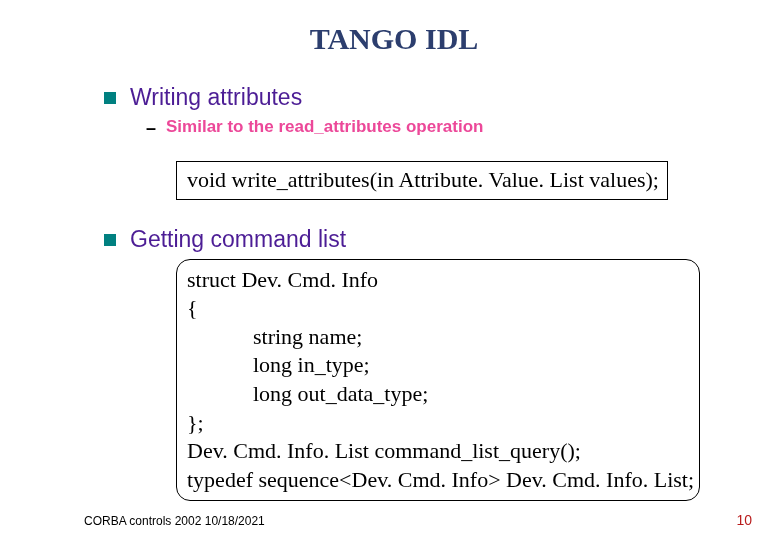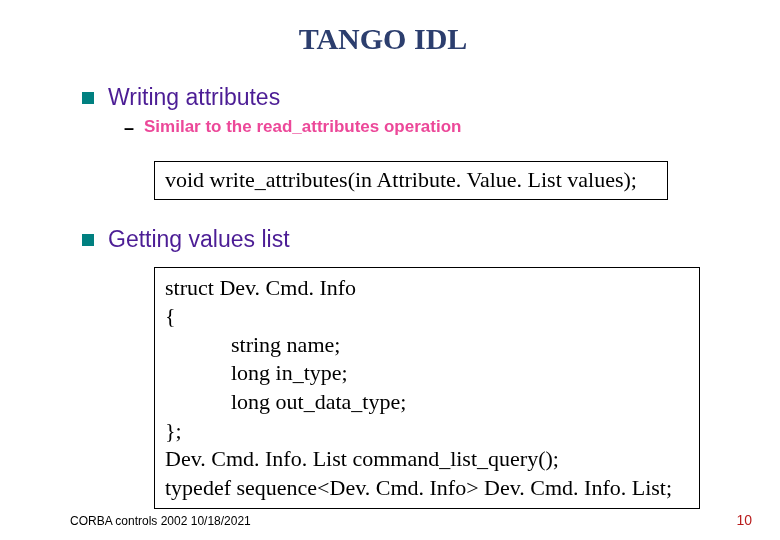--- a/index.html
+++ b/index.html
@@ -1,30 +1,30 @@
 <!DOCTYPE html>
 <html><head>
 <meta charset="utf-8">
 <style>
   * { margin: 0; padding: 0; box-sizing: border-box; }
   html, body { width: 780px; height: 540px; background: #ffffff; font-family: Arial, Helvetica, sans-serif; }
-  .slide { width: 780px; height: 540px; position: relative; padding: 22px 40px 0 26px; }
+  .slide { width: 780px; height: 540px; position: relative; padding: 22px 40px 0 48px; }
   .title { font-family: "Times New Roman", Times, serif; font-weight: bold; font-size: 30px; color: #2c3e6e; text-align: center; margin-bottom: 28px; }
   .item { display: flex; align-items: flex-start; margin-left: 56px; margin-top: 8px; }
   .item .bullet { width: 12px; height: 12px; background: #008080; flex: 0 0 auto; margin-top: 8px; margin-right: 14px; }
   .item .text { font-family: Arial, Helvetica, sans-serif; font-size: 23px; color: #4c1d95; }
   .subitem { display: flex; align-items: flex-start; margin-left: 98px; margin-top: 6px; }
   .subitem .dash { font-family: Arial, Helvetica, sans-serif; font-size: 18px; color: #000; margin-right: 10px; font-weight: bold; line-height: 22px; }
   .subitem .text { font-family: Arial, Helvetica, sans-serif; font-size: 17px; font-weight: bold; color: #ec4899; }
   .codebox { border: 1.5px solid #000; font-family: "Times New Roman", Times, serif; font-size: 22px; color: #000000; padding: 4px 10px; line-height: 1.3; }
   .codebox.small { margin-left: 128px; margin-top: 22px; margin-right: 72px; }
-  .codebox.big { margin-left: 128px; margin-top: 14px; margin-right: 40px; padding: 6px 10px; }
+  .codebox.big { margin-left: 128px; margin-top: 6px; margin-right: 40px; padding: 6px 10px; border-radius: 14px; }
   .codeline { white-space: pre; }
   .spacer-after-codebox { height: 18px; }
-  .footer { position: absolute; bottom: 12px; left: 70px; right: 28px; display: flex; justify-content: space-between; align-items: baseline; font-family: Arial, Helvetica, sans-serif; margin-top: 36px; }
+  .footer { position: absolute; bottom: 12px; left: 84px; right: 28px; display: flex; justify-content: space-between; align-items: baseline; font-family: Arial, Helvetica, sans-serif; margin-top: 36px; }
   .footer-left { font-size: 12px; color: #000; }
   .footer-right { font-size: 14px; color: #b91c1c; }
 </style>
 </head>
 <body>
 
 <div class="slide">
 
   <div class="title">TANGO IDL</div>
 
@@ -39,21 +39,21 @@
   </div>
 
   <div class="codebox small">
     <div class="codeline">void write_attributes(in Attribute. Value. List values);</div>
   </div>
 
   <div class="spacer-after-codebox"></div>
 
   <div class="item">
     <div class="bullet"></div>
-    <div class="text">Getting values list</div>
+    <div class="text">Getting command list</div>
   </div>
 
   <div class="codebox big">
     <div class="codeline">struct Dev. Cmd. Info</div>
     <div class="codeline">{</div>
     <div class="codeline">            string name;</div>
     <div class="codeline">            long in_type;</div>
     <div class="codeline">            long out_data_type;</div>
     <div class="codeline">};</div>
     <div class="codeline">Dev. Cmd. Info. List command_list_query();</div>

